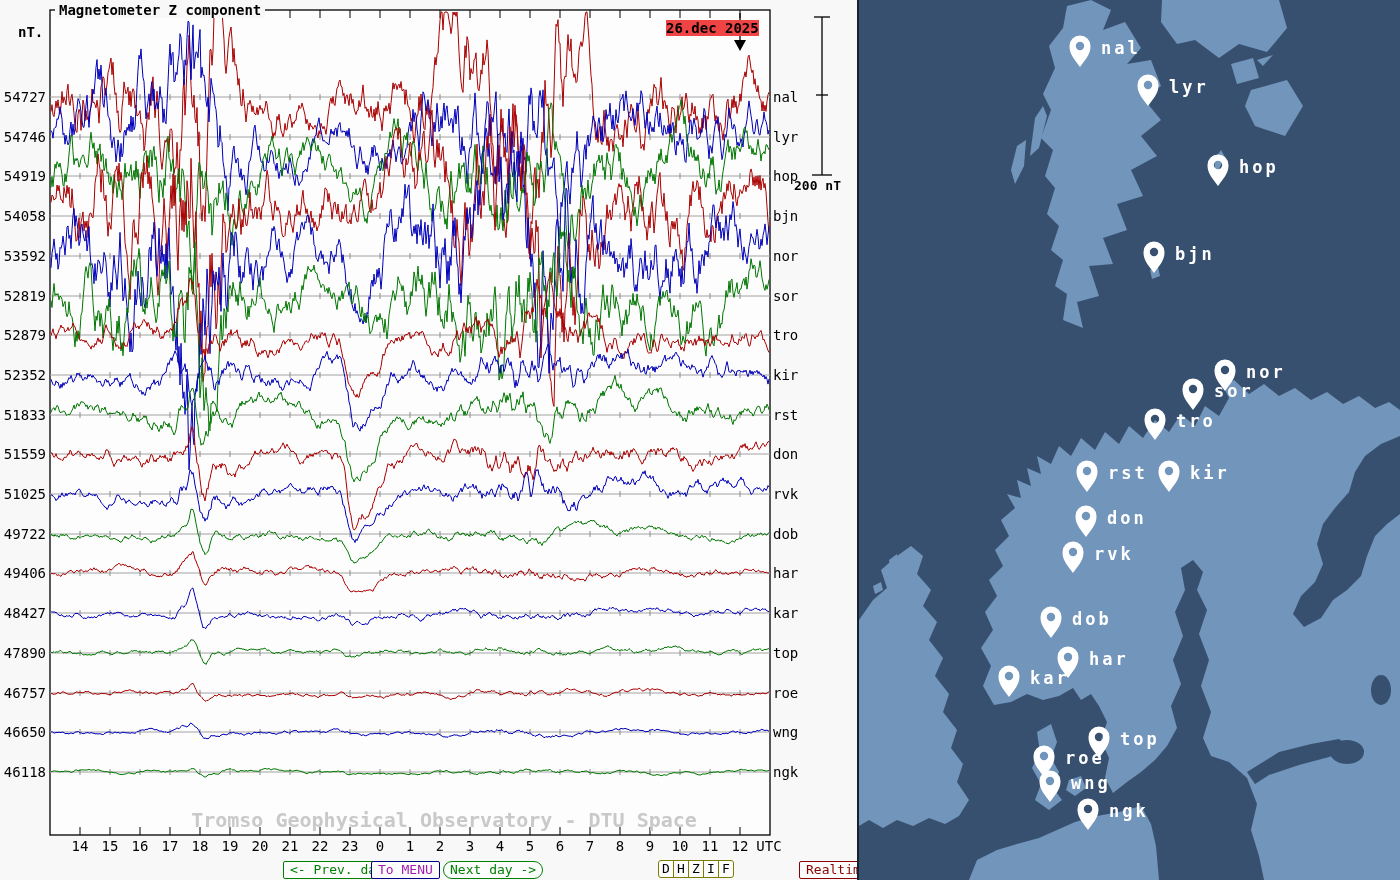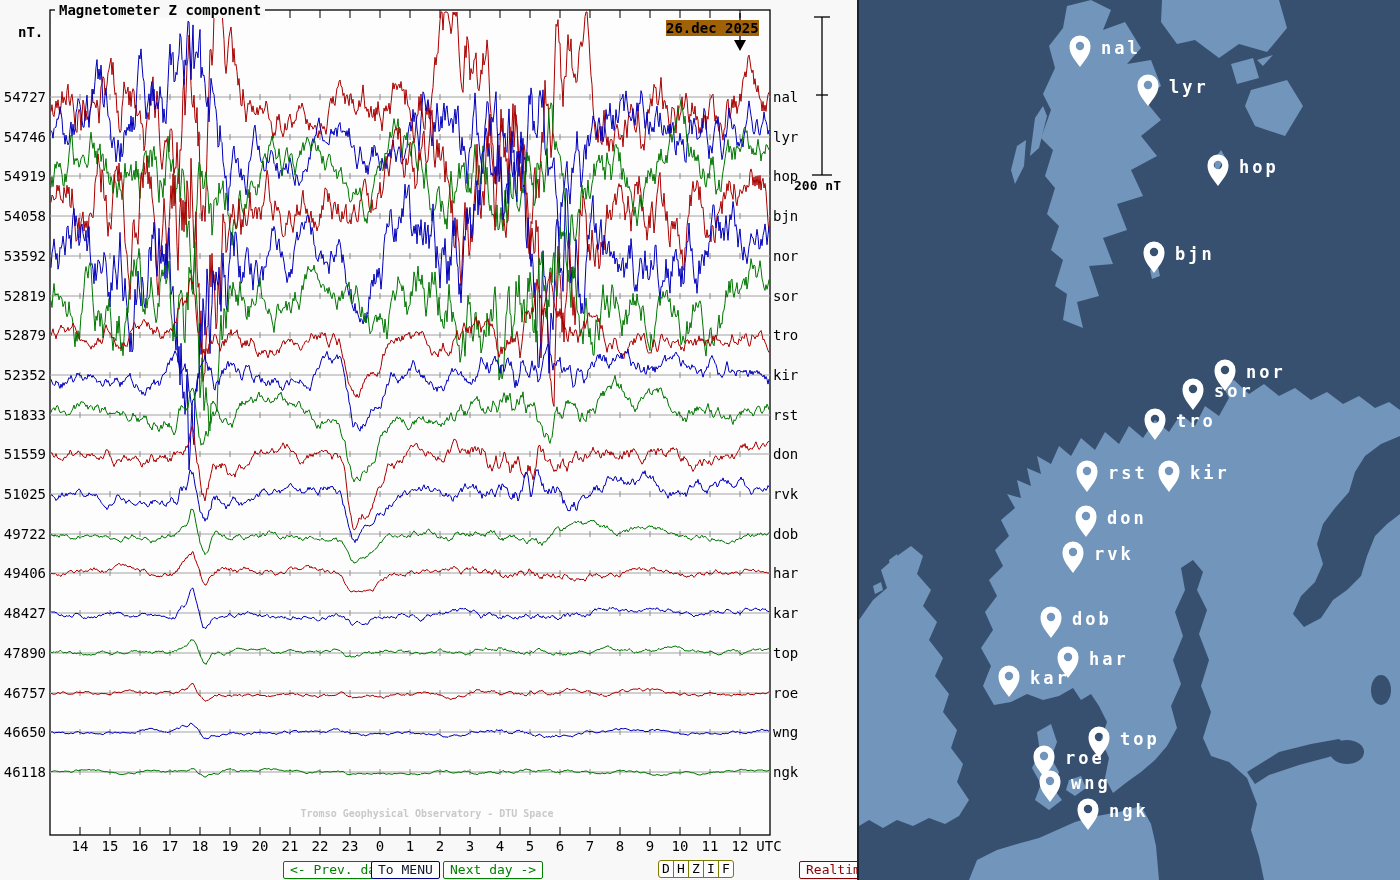--- a/index.html
+++ b/index.html
@@ -4,28 +4,28 @@
 <style>
   html,body{margin:0;padding:0;}
   body{width:1400px;height:880px;overflow:hidden;background:#f8f8f8;
        font-family:"DejaVu Sans Mono", monospace;}
   #app{position:relative;width:1400px;height:880px;display:flex;}
   #plot-pane{position:relative;width:857px;height:880px;background:#f8f8f8;flex:0 0 857px;}
   #map-pane{position:relative;width:543px;height:880px;flex:0 0 543px;border-left:2px solid #17222f;box-sizing:border-box;}
   .abs{position:absolute;white-space:nowrap;font-weight:bold;}
   #chart-title{left:55px;top:2px;font-size:14px;color:#000;background:#f8f8f8;padding:0 4px;z-index:3;}
   #unit-label{left:18px;top:24px;font-size:14px;color:#000;}
-  #date-label{left:666px;top:20px;font-size:14px;color:#000;background:#a16207;z-index:3;}
+  #date-label{left:666px;top:20px;font-size:14px;color:#000;background:#ef4444;z-index:3;}
   #scale-label{left:794px;top:178px;width:58px;text-align:left;font-size:13px;color:#000;}
-  #footer-credit{left:427px;top:808px;transform:translateX(-50%);font-size:10px;color:#c9c9c9;}
+  #footer-credit{left:444px;top:808px;transform:translateX(-50%);font-size:20px;color:#c9c9c9;}
   .btn{position:absolute;top:861px;height:14px;line-height:14px;font-size:13px;padding:1px 6px;
        background:#fdfdfd;border:1px solid;border-radius:2px;cursor:pointer;}
   #prev-btn{left:283px;color:#008000;border-color:#008000;}
-  #menu-btn{left:371px;color:#0f172a;border-color:#000085;}
-  #next-btn{left:443px;color:#008000;border-color:#008000;}
+  #menu-btn{left:371px;color:#a21caf;border-color:#000085;}
+  #next-btn{left:443px;color:#008000;border-color:#008000;border-radius:9px;}
   #realtime-btn{left:799px;color:#8b0000;border-color:#8b0000;}
   #dhzif{position:absolute;left:658px;top:860px;display:flex;border:1px solid #7c7c00;border-radius:3px;background:#fdfdfd;}
   #dhzif .comp{width:14px;height:16px;line-height:16px;text-align:center;font-size:13px;color:#000;
        border-right:1px solid #7c7c00;cursor:pointer;}
   #dhzif .comp:last-child{border-right:none;}
   svg text{font-family:"DejaVu Sans Mono", monospace;}
   .maplabel{font-weight:bold;letter-spacing:3px;}
 </style>
 </head>
 <body>

